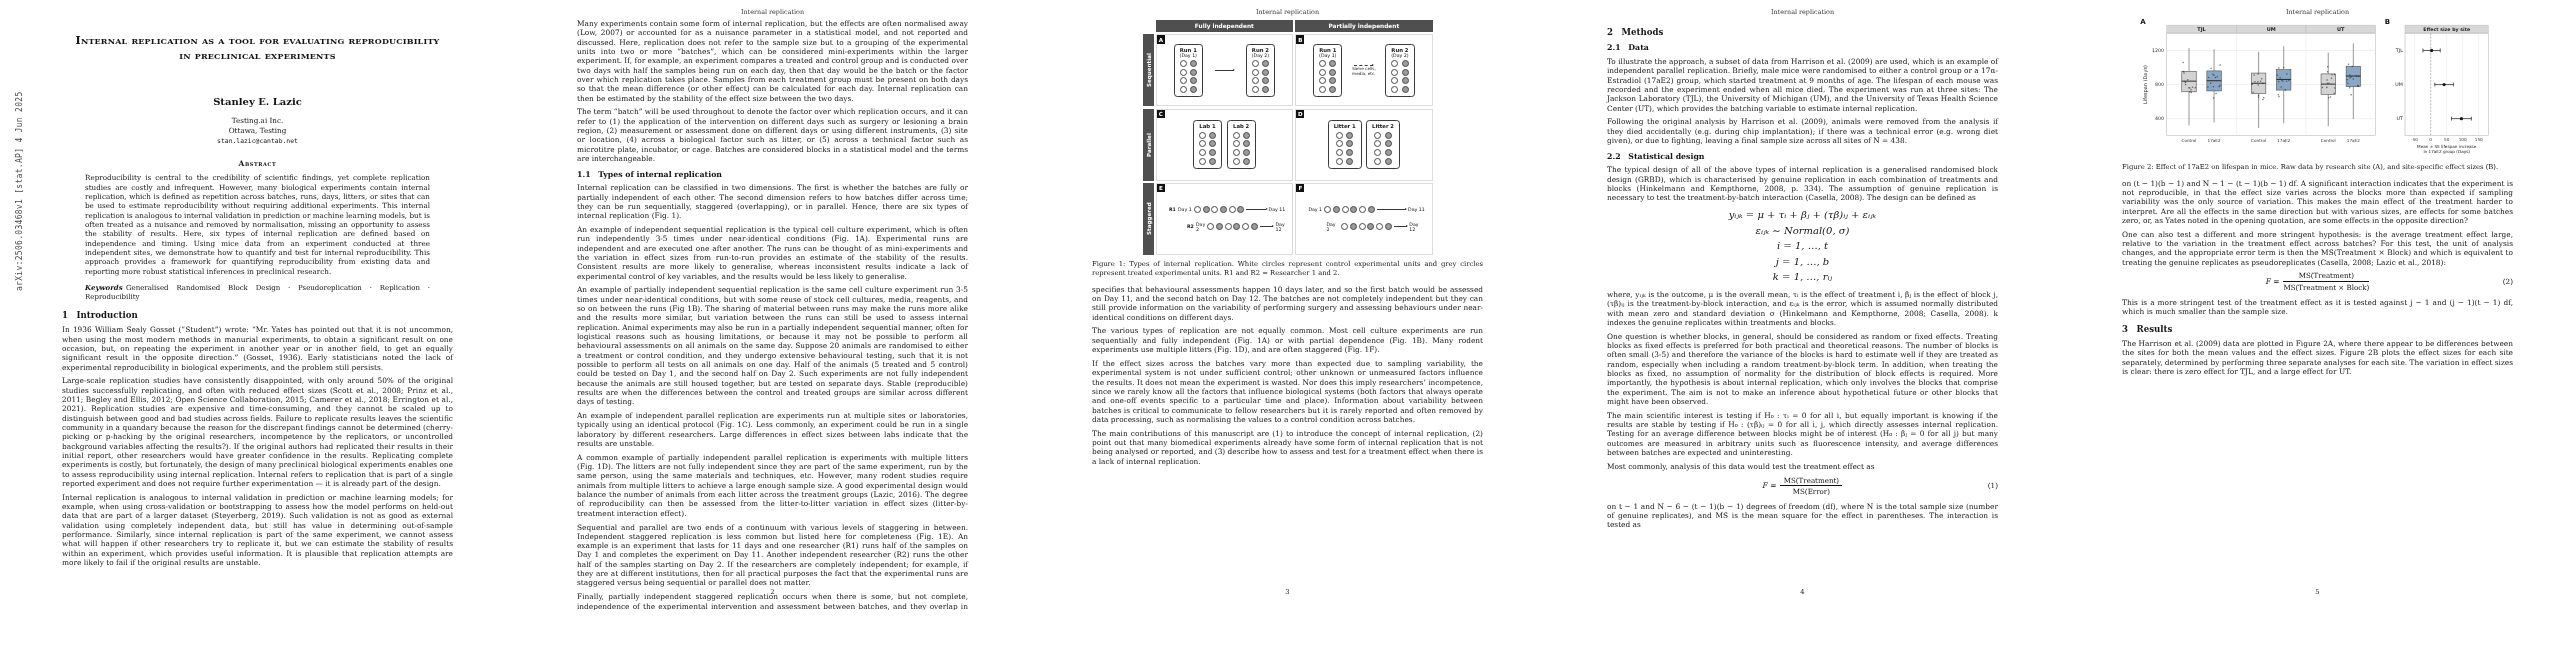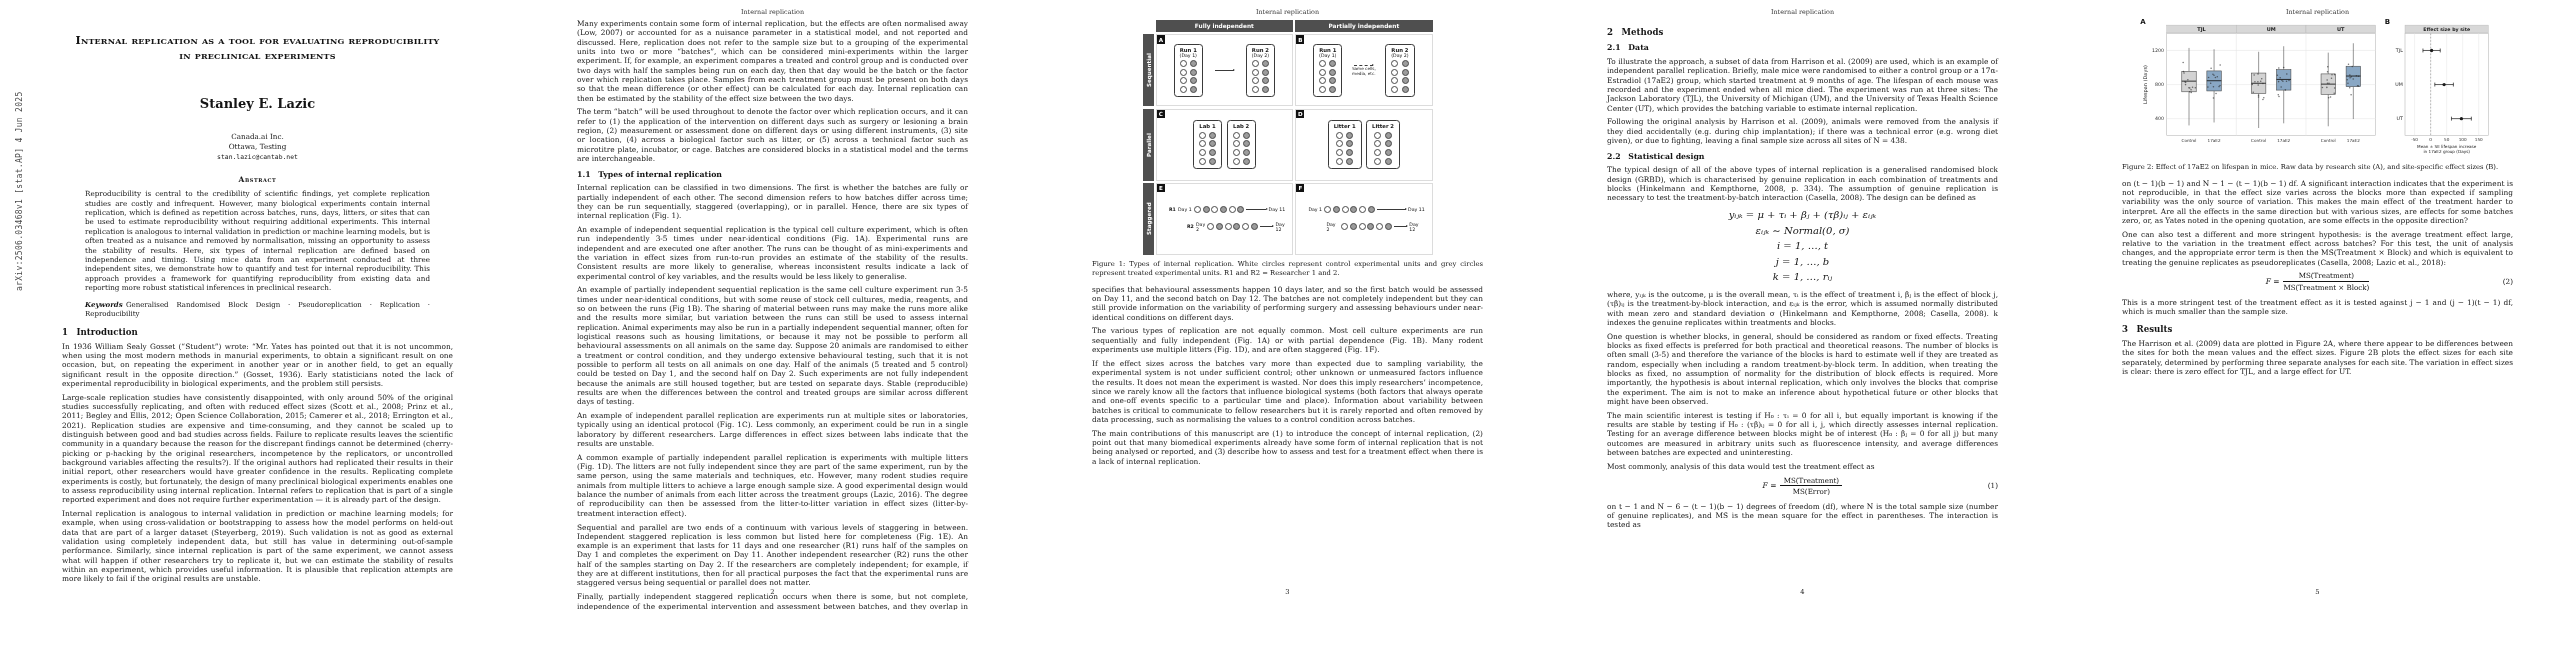--- a/index.html
+++ b/index.html
@@ -14,21 +14,21 @@
   .subsec-head{font-size:7.8px;font-weight:bold;margin:6.7px 0 4.4px;}
 
   
   .p1-inner{padding:34px 62px 0;}
   .arxiv-stamp{position:absolute;left:14.5px;top:291px;transform:rotate(-90deg);transform-origin:left top;
                white-space:nowrap;font-family:"DejaVu Sans Mono","Liberation Mono",monospace;
                font-size:8px;color:#4a4a4a;letter-spacing:0.3px;}
   .paper-title{font-size:11px;font-weight:bold;font-variant:small-caps;letter-spacing:0.2px;text-align:center;
                margin:0 auto 31px;max-width:367px;line-height:1.35;}
   .author-block{text-align:center;margin-bottom:13.3px;line-height:1.4;}
-  .author-name{font-weight:bold;font-size:13px;margin-bottom:19px;}
+  .author-name{font-weight:bold;font-size:10px;margin-bottom:7px;}
   .affil{font-size:7.2px;}
   .email{font-family:"DejaVu Sans Mono","Liberation Mono",monospace;font-size:6.4px;margin-top:1.1px;}
   .abstract-head{text-align:center;font-weight:bold;font-variant:small-caps;font-size:7.5px;letter-spacing:0.6px;margin-bottom:5px;}
   .abstract-text{font-size:7.2px;line-height:1.3;text-align:justify;margin:0 23px 7.2px;}
   .keywords{font-size:7px;line-height:1.3;text-align:justify;margin:0 23px 4.4px;}
   .kw-label{font-weight:bold;font-style:italic;margin-right:3.3px;margin-top:24px;}
 
   
   .figure1{width:290px;margin:1.1px auto 5.6px;display:grid;grid-template-columns:11px 1fr 1fr;
            grid-template-rows:12.2px 72px 72px 72px;gap:2.2px;
@@ -82,21 +82,21 @@
 <body>
 
 <div class="canvas">
 
   <div class="page">
     <div class="arxiv-stamp">arXiv:2506.03468v1  [stat.AP]  4 Jun 2025</div>
     <div class="p1-inner">
       <h1 class="paper-title">Internal replication as a tool for evaluating reproducibility in preclinical experiments</h1>
       <div class="author-block">
         <div class="author-name">Stanley E. Lazic</div>
-        <div class="affil">Canada.ai Inc.</div>
+        <div class="affil">Testing.ai Inc.</div>
         <div class="affil">Ottawa, Testing</div>
         <div class="email">stan.lazic@cantab.net</div>
       </div>
       <div class="abstract-head">Abstract</div>
       <p class="abstract-text">Reproducibility is central to the credibility of scientific findings, yet complete replication studies are costly and infrequent. However, many biological experiments contain internal replication, which is defined as repetition across batches, runs, days, litters, or sites that can be used to estimate reproducibility without requiring additional experiments. This internal replication is analogous to internal validation in prediction or machine learning models, but is often treated as a nuisance and removed by normalisation, missing an opportunity to assess the stability of results. Here, six types of internal replication are defined based on independence and timing. Using mice data from an experiment conducted at three independent sites, we demonstrate how to quantify and test for internal reproducibility. This approach provides a framework for quantifying reproducibility from existing data and reporting more robust statistical inferences in preclinical research.</p>
       <p class="keywords"><span class="kw-label">Keywords</span><span>Generalised Randomised Block Design · Pseudoreplication · Replication · Reproducibility</span></p>
       <h2 class="sec-head">1 Introduction</h2>
       <p class="para">In 1936 William Sealy Gosset (“Student”) wrote: “Mr. Yates has pointed out that it is not uncommon, when using the most modern methods in manurial experiments, to obtain a significant result on one occasion, but, on repeating the experiment in another year or in another field, to get an equally significant result in the opposite direction.” (Gosset, 1936). Early statisticians noted the lack of experimental reproducibility in biological experiments, and the problem still persists.</p>
       <p class="para">Large-scale replication studies have consistently disappointed, with only around 50% of the original studies successfully replicating, and often with reduced effect sizes (Scott et al., 2008; Prinz et al., 2011; Begley and Ellis, 2012; Open Science Collaboration, 2015; Camerer et al., 2018; Errington et al., 2021). Replication studies are expensive and time-consuming, and they cannot be scaled up to distinguish between good and bad studies across fields. Failure to replicate results leaves the scientific community in a quandary because the reason for the discrepant findings cannot be determined (cherry-picking or p-hacking by the original researchers, incompetence by the replicators, or uncontrolled background variables affecting the results?). If the original authors had replicated their results in their initial report, other researchers would have greater confidence in the results. Replicating complete experiments is costly, but fortunately, the design of many preclinical biological experiments enables one to assess reproducibility using internal replication. Internal refers to replication that is part of a single reported experiment and does not require further experimentation — it is already part of the design.</p>
       <p class="para">Internal replication is analogous to internal validation in prediction or machine learning models; for example, when using cross-validation or bootstrapping to assess how the model performs on held-out data that are part of a larger dataset (Steyerberg, 2019). Such validation is not as good as external validation using completely independent data, but still has value in determining out-of-sample performance. Similarly, since internal replication is part of the same experiment, we cannot assess what will happen if other researchers try to replicate it, but we can estimate the stability of results within an experiment, which provides useful information. It is plausible that replication attempts are more likely to fail if the original results are unstable.</p>

